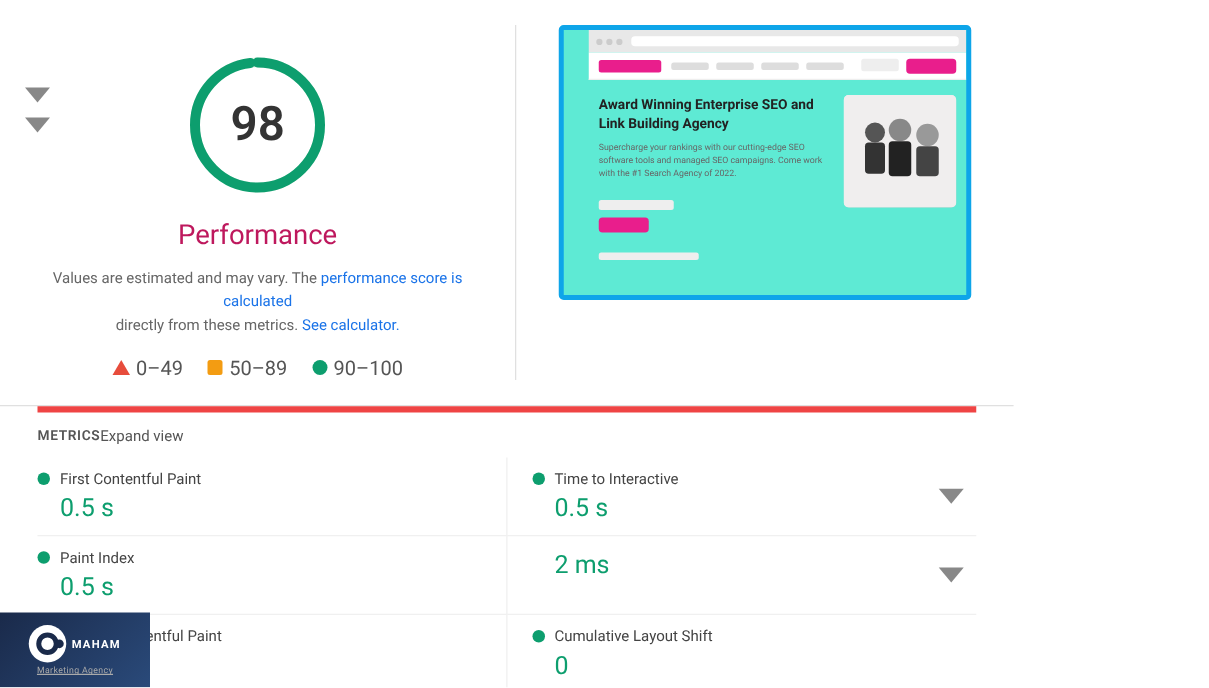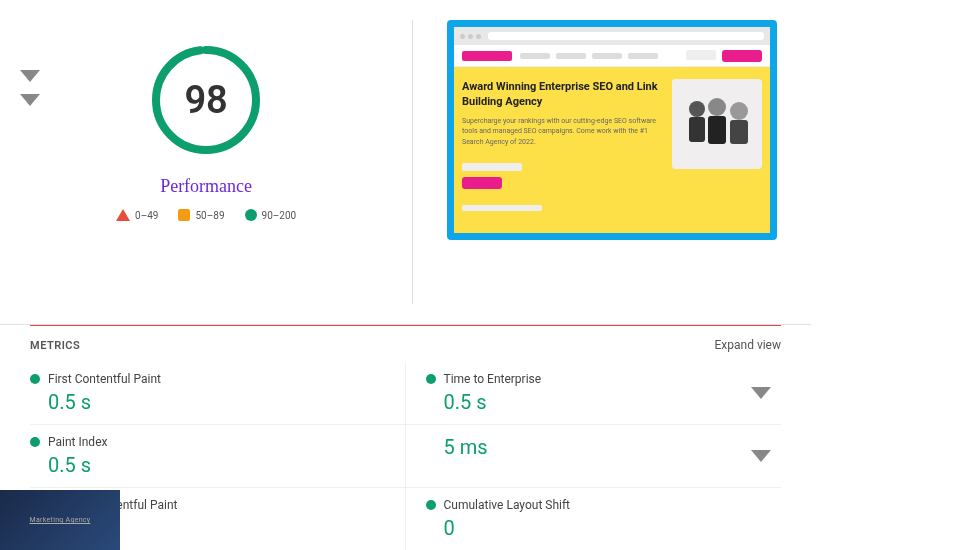--- a/index.html
+++ b/index.html
@@ -64,25 +64,24 @@
       position: absolute;
       top: 50%;
       left: 50%;
       transform: translate(-50%, -50%);
       font-size: 38px;
       font-weight: 600;
       color: #333;
     }
 
     .performance-title {
-      font-size: 18px;
-      color: #6d28d9;
+      font-size: 22px;
+      color: #be185d;
       font-weight: 400;
       margin-bottom: 12px;
-      font-family: Liberation Serif, serif;
     }
 
     .performance-desc {
       font-size: 12px;
       color: #666;
       text-align: center;
       max-width: 380px;
       line-height: 1.6;
       margin-bottom: 14px;
     }
@@ -90,21 +89,21 @@
     .performance-desc a {
       color: #1a73e8;
       text-decoration: none;
     }
 
     
     .legend {
       display: flex;
       gap: 20px;
       align-items: center;
-      font-size: 10px;
+      font-size: 16px;
       color: #555;
     }
 
     .legend-item {
       display: flex;
       align-items: center;
       gap: 5px;
     }
 
     .legend-dot {
@@ -126,25 +125,26 @@
       width: 477px;
       padding: 20px;
       display: flex;
       align-items: flex-start;
       justify-content: center;
     }
 
     .screenshot-preview {
       width: 330px;
       height: 220px;
-      border: 7px solid #0ea5e9;
+      border: 4px solid #0ea5e9;
       border-radius: 4px;
       overflow: hidden;
-      background: #fde047;
-      position: relative;
+      background: #5eead4;
+      position: relative;
+      padding-left: 20px;
     }
 
     
     .fake-browser-bar {
       height: 18px;
       background: #e8e8e8;
       display: flex;
       align-items: center;
       padding: 0 6px;
       gap: 3px;
@@ -241,24 +241,23 @@
       background: linear-gradient(135deg, #f0f0f0, #d0d0d0);
       border-radius: 4px;
       overflow: hidden;
       display: flex;
       align-items: center;
       justify-content: center;
     }
 
     .metrics-header {
       display: flex;
-      justify-content: space-between;
       align-items: center;
       padding: 12px 0 10px 0;
-      border-top: 1px solid #ef4444;
+      border-top: 5px solid #ef4444;
     }
 
     .metrics-label {
       font-size: 11px;
       font-weight: 600;
       color: #555;
       letter-spacing: 0.5px;
     }
 
     .expand-view {
@@ -418,33 +417,37 @@
 
             <circle cx="60" cy="60" r="50" fill="none" stroke="#e8f5e9" stroke-width="8"></circle>
 
             <circle cx="60" cy="60" r="50" fill="none" stroke="#0d9e6e" stroke-width="8" stroke-dasharray="307.87 314.16" stroke-linecap="round"></circle>
           </svg>
           <div class="score-number">98</div>
         </div>
 
         <div class="performance-title">Performance</div>
 
+        <div class="performance-desc">
+          <span>Values are estimated and may vary. The </span><a href="#">performance score is calculated</a>
+          <br><span>directly from these metrics. </span><a href="#">See calculator.</a>
+        </div>
 
         <div class="legend">
           <div class="legend-item">
             <div class="legend-triangle"></div>
             <span>0–49</span>
           </div>
           <div class="legend-item">
             <div class="legend-dot" style="background:#f39c12;"></div>
             <span>50–89</span>
           </div>
           <div class="legend-item">
             <div class="legend-dot" style="background:#0d9e6e; border-radius:50%;"></div>
-            <span>90–200</span>
+            <span>90–100</span>
           </div>
         </div>
       </div>
     </div>
 
     <div class="divider-v"></div>
 
     <div class="right-panel">
       <div class="screenshot-preview">
 
@@ -516,38 +519,38 @@
         <div class="metric-header">
           <div class="metric-dot"></div>
           <span class="metric-name">First Contentful Paint</span>
         </div>
         <div class="metric-value">0.5 s</div>
       </div>
 
       <div class="metric-item" style="position:relative;">
         <div class="metric-header">
           <div class="metric-dot"></div>
-          <span class="metric-name">Time to Enterprise</span>
+          <span class="metric-name">Time to Interactive</span>
         </div>
         <div class="metric-value">0.5 s</div>
         <div class="chevron-right-col">
           <div class="chevron-right"></div>
         </div>
       </div>
 
       <div class="metric-item">
         <div class="metric-header">
           <div class="metric-dot"></div>
           <span class="metric-name">Paint Index</span>
         </div>
         <div class="metric-value">0.5 s</div>
       </div>
 
       <div class="metric-item" style="position:relative;">
-        <div class="metric-value">5 ms</div>
+        <div class="metric-value">2 ms</div>
         <div class="chevron-right-col">
           <div class="chevron-right"></div>
         </div>
       </div>
 
       <div class="metric-item" style="border-bottom:none;">
         <div class="metric-header">
           <div class="metric-dot"></div>
           <span class="metric-name">Largest Contentful Paint</span>
         </div>
@@ -559,16 +562,24 @@
           <div class="metric-dot"></div>
           <span class="metric-name">Cumulative Layout Shift</span>
         </div>
         <div class="metric-value">0</div>
       </div>
 
     </div>
   </div>
 
   <div class="bottom-logo">
+    <div style="display:flex;align-items:center;gap:4px;">
+      <div class="logo-icon">
+        <div style="width:18px;height:18px;border-radius:50%;border:4px solid #1a2a4a;position:relative;">
+          <div style="width:7px;height:7px;background:#1a2a4a;border-radius:50%;position:absolute;top:50%;right:-8px;transform:translateY(-50%);"></div>
+        </div>
+      </div>
+      <span class="logo-text">MAHAM</span>
+    </div>
     <span class="logo-subtext">Marketing Agency</span>
   </div>
 
 </div>
 
 </body></html>

